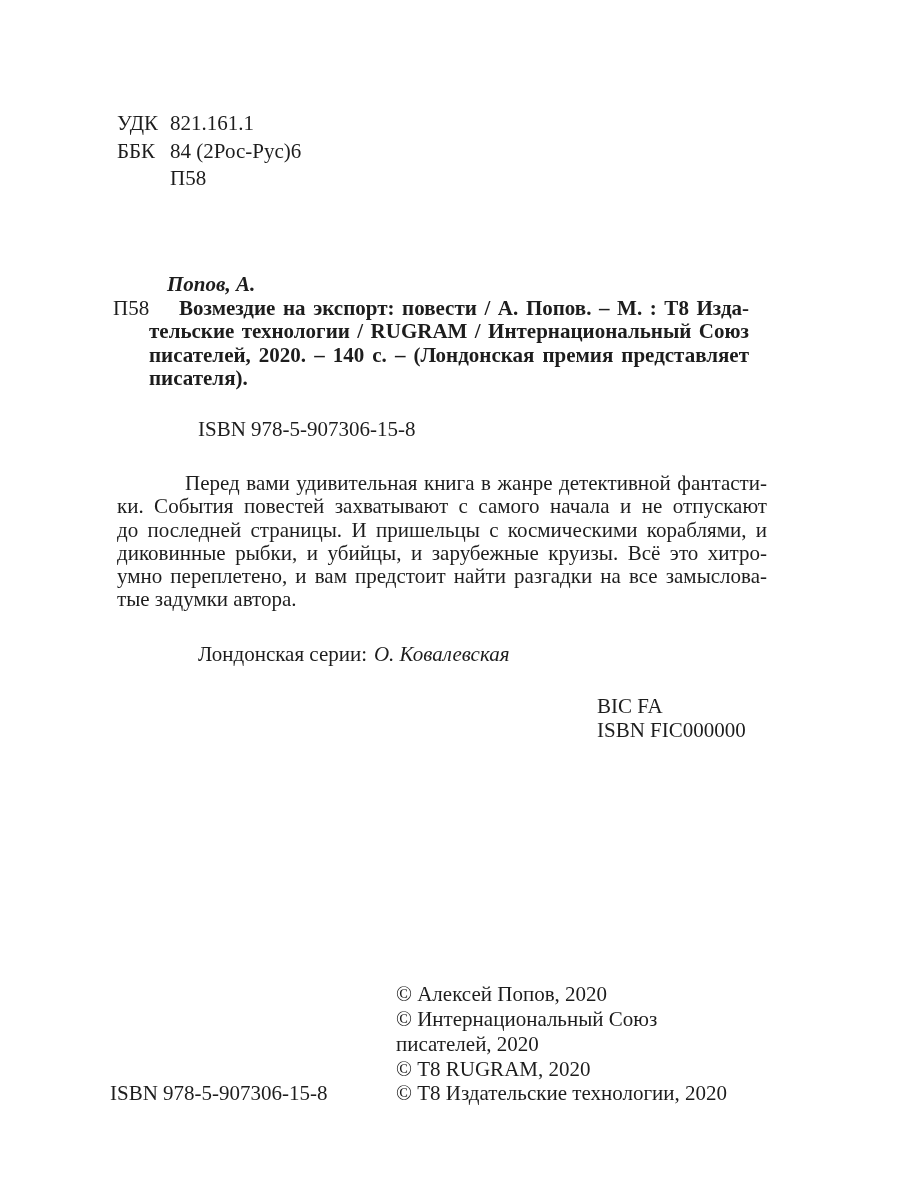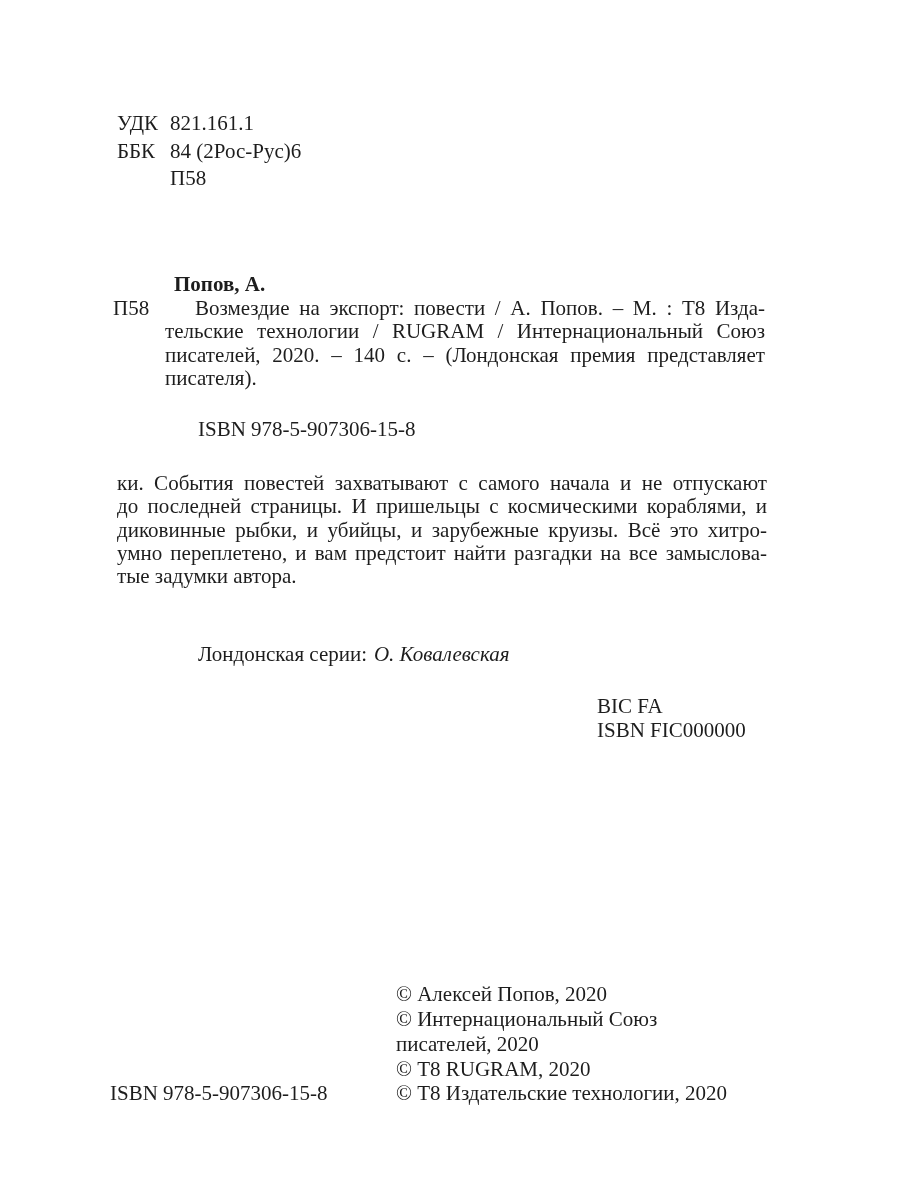--- a/index.html
+++ b/index.html
@@ -18,24 +18,24 @@
     overflow: hidden;
   }
   .abs { position: absolute; }
 
   
   .class-block { left: 117px; top: 110px; line-height: 27.5px; }
   .class-row .code-label { display: inline-block; width: 53px; }
   .class-row.indent { padding-left: 53px; }
 
   
-  .author-heading { left: 174px; top: 272px; font-weight: bold; }
+  .author-heading { left: 167px; top: 272px; font-weight: bold; font-style: italic; }
   .catalog-block { left: 113px; top: 297px; width: 652px; line-height: 23.4px; }
   .catalog-block .entry-code { position: absolute; left: 0; top: 0; }
-  .catalog-lines { margin-left: 52px; width: 600px; }
+  .catalog-lines { margin-left: 36px; width: 600px; font-weight: bold; }
   .catalog-lines .line { text-align: justify; text-align-last: justify; }
   .catalog-lines .line.first { text-indent: 30px; }
   .catalog-lines .line.last { text-align: left; text-align-last: left; }
 
   
   .isbn-block { left: 198px; top: 417px; }
 
   
   .annotation-block { left: 117px; top: 472px; width: 650px; line-height: 23.3px; }
   .annotation-block .line { text-align: justify; text-align-last: justify; }
@@ -80,20 +80,21 @@
       <div class="line first">Возмездие на экспорт: повести / А. Попов. – М. : Т8 Изда-</div>
       <div class="line">тельские технологии / RUGRAM / Интернациональный Союз</div>
       <div class="line">писателей, 2020. – 140 с. – (Лондонская премия представляет</div>
       <div class="line last">писателя).</div>
     </div>
   </div>
 
   <div class="abs isbn-block">ISBN 978-5-907306-15-8</div>
 
   <div class="abs annotation-block">
+    <div class="line first">Перед вами удивительная книга в жанре детективной фантасти-</div>
     <div class="line">ки. События повестей захватывают с самого начала и не отпускают</div>
     <div class="line">до последней страницы. И пришельцы с космическими кораблями, и</div>
     <div class="line">диковинные рыбки, и убийцы, и зарубежные круизы. Всё это хитро-</div>
     <div class="line">умно переплетено, и вам предстоит найти разгадки на все замыслова-</div>
     <div class="line last">тые задумки автора.</div>
   </div>
 
   <div class="abs compiler-block">
     <span>Лондонская серии:</span><em>О. Ковалевская</em>
   </div>

